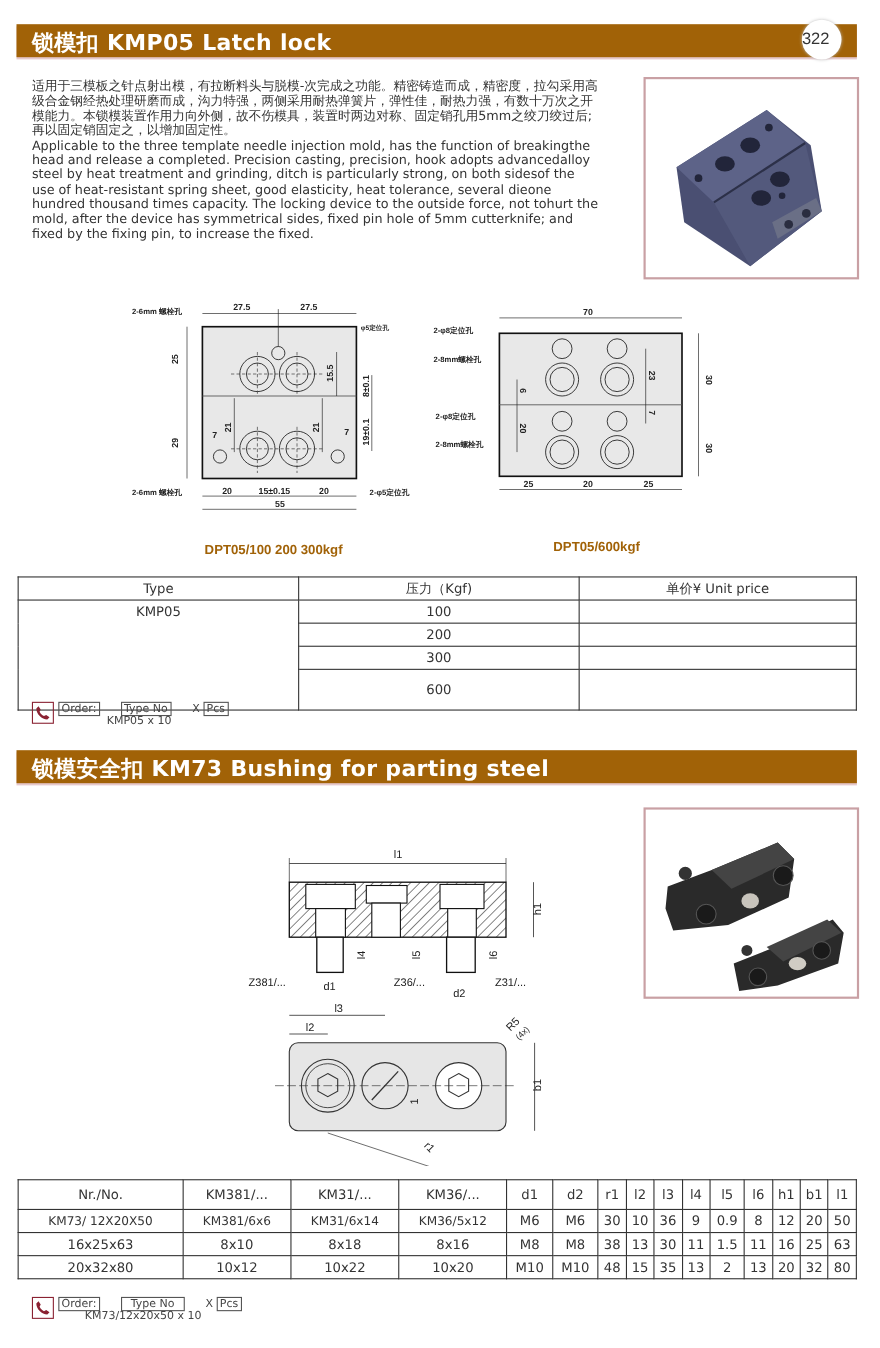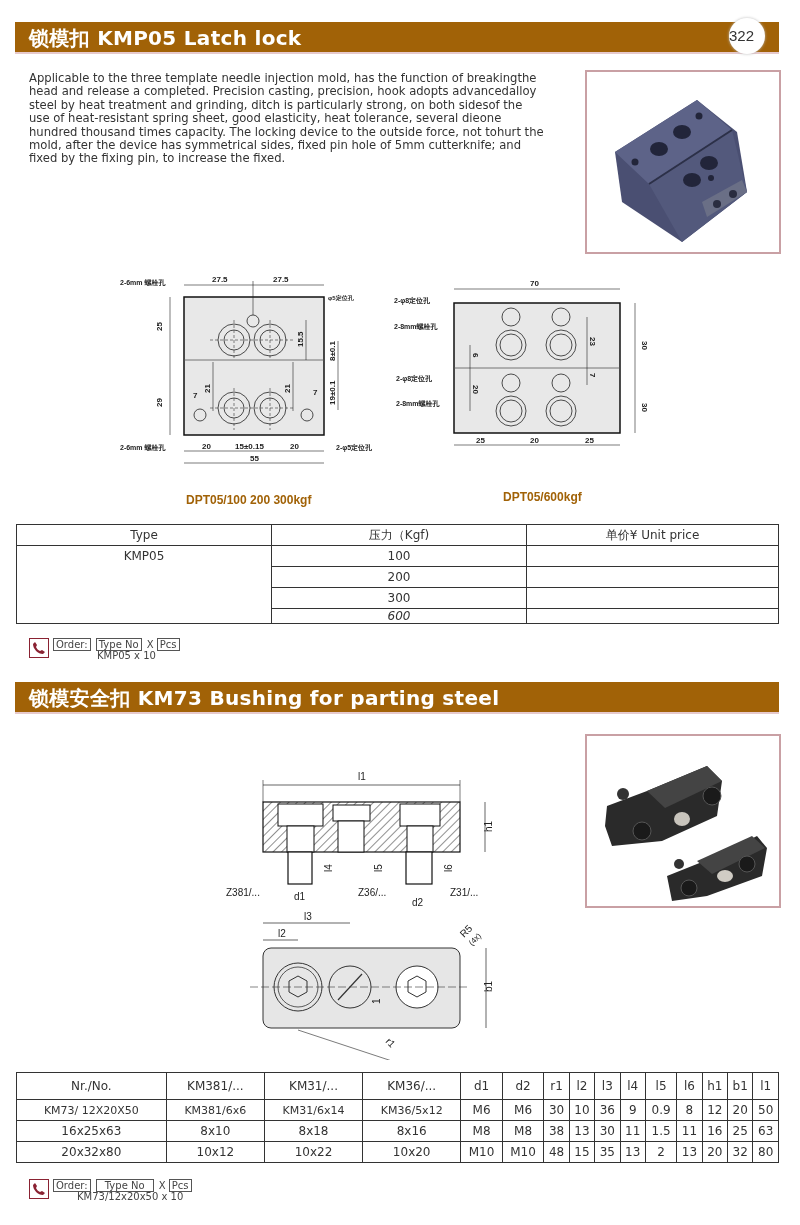--- a/index.html
+++ b/index.html
@@ -10,33 +10,34 @@
   .desc{position:absolute;left:29px;top:72px;width:515px;font-size:11.6px;line-height:13.4px;color:#333;font-family:"DejaVu Sans",sans-serif;}
   .desc p{margin:0;}
   .photo{position:absolute;border:2px solid #c9a0a4;background:#fff;}
   .photo svg{display:block;}
   .drawing{position:absolute;}
   .dlabel{position:absolute;font-size:12px;font-weight:bold;color:#a16207;font-family:"Liberation Sans",sans-serif;}
   table.spec{position:absolute;border-collapse:collapse;font-family:"DejaVu Sans",sans-serif;color:#333;}
   table.spec td, table.spec th{border:1px solid #333;text-align:center;font-weight:normal;padding:0;}
   .order{position:absolute;font-family:"DejaVu Sans",sans-serif;font-size:10px;color:#444;}
   .order .phone{position:absolute;left:0;top:0;width:18px;height:18px;border:1px solid #8a2232;display:flex;align-items:center;justify-content:center;}
-  .order .box{display:inline-block;border:1px solid #555;padding:0 2px;line-height:11px;margin-right:2px;}
+  .order .box{display:inline-block;border:1px solid #555;padding:0 2px;line-height:11px;margin-right:16px;}
   .order .line1{position:absolute;left:24px;top:0;white-space:nowrap;}
   .order .line2{position:absolute;top:12px;white-space:nowrap;}
 </style>
 </head>
 <body>
 
 <div class="banner" style="top:22px;">
   <span class="title">锁模扣  KMP05 Latch lock</span>
   <span class="page-num">322</span>
 </div>
 
 <div class="desc">
+  <p>适用于三模板之针点射出模，有拉断料头与脱模-次完成之功能。精密铸造而成，精密度，拉勾采用高级合金钢经热处理研磨而成，沟力特强，两侧采用耐热弹簧片，弹性佳，耐热力强，有数十万次之开模能力。本锁模装置作用力向外侧，故不伤模具，装置时两边对称、固定销孔用5mm之绞刀绞过后;再以固定销固定之，以增加固定性。</p>
   <p>Applicable to the three template needle injection mold, has the function of breakingthe head and release a completed. Precision casting, precision, hook adopts advancedalloy steel by heat treatment and grinding, ditch is particularly strong, on both sidesof the use of heat-resistant spring sheet, good elasticity, heat tolerance, several dieone hundred thousand times capacity. The locking device to the outside force, not tohurt the mold, after the device has symmetrical sides, fixed pin hole of 5mm cutterknife; and fixed by the fixing pin, to increase the fixed.</p>
 </div>
 
 <div class="photo" style="left:585px;top:70px;width:192px;height:180px;">
   <svg width="192" height="180" viewBox="0 0 192 180">
     <polygon points="28,80 110,28 150,60 160,120 95,170 35,130" fill="#4a4f72"></polygon>
     <polygon points="28,80 110,28 145,58 62,112" fill="#5d6388"></polygon>
     <polygon points="62,112 145,58 160,120 95,170" fill="#53597c"></polygon>
     <line x1="62" y1="112" x2="145" y2="58" stroke="#2c3048" stroke-width="2"></line>
     <ellipse cx="72" cy="77" rx="9" ry="7" fill="#22253a"></ellipse>
@@ -167,21 +168,21 @@
     <td></td>
   </tr>
   <tr style="height:21px;">
     <td>200</td>
     <td></td>
   </tr>
   <tr style="height:21px;">
     <td>300</td>
     <td></td>
   </tr>
-  <tr style="height:15px;font-style:italic;">
+  <tr style="height:37px;">
     <td>600</td>
     <td></td>
   </tr>
 </tbody>
   </table>
 
 <div class="order" style="left:29px;top:638px;width:200px;height:30px;">
   <div class="phone">
     <svg width="14" height="14" viewBox="0 0 14 14">
         <path d="M3 1 L5 4 L4 6 C5 8 6 9 8 10 L10 9 L13 11 L11 13 C6 13 1 8 1 3 Z" fill="#8a2232"></path>

